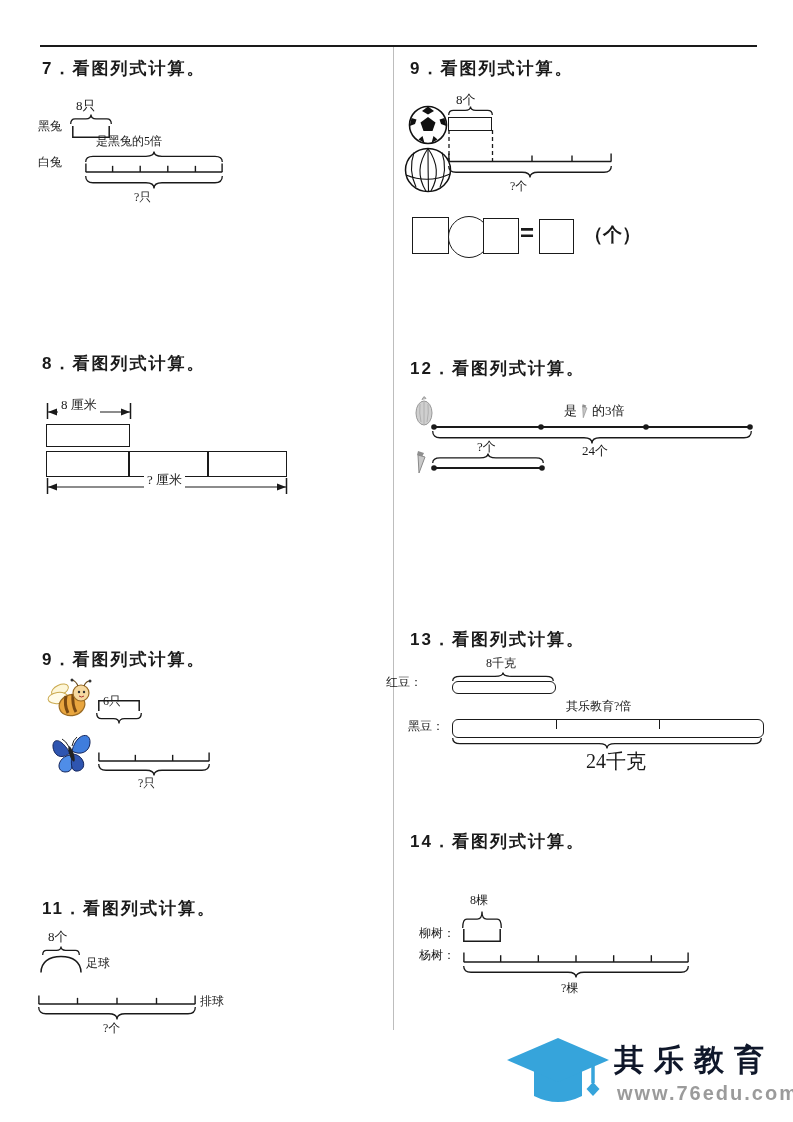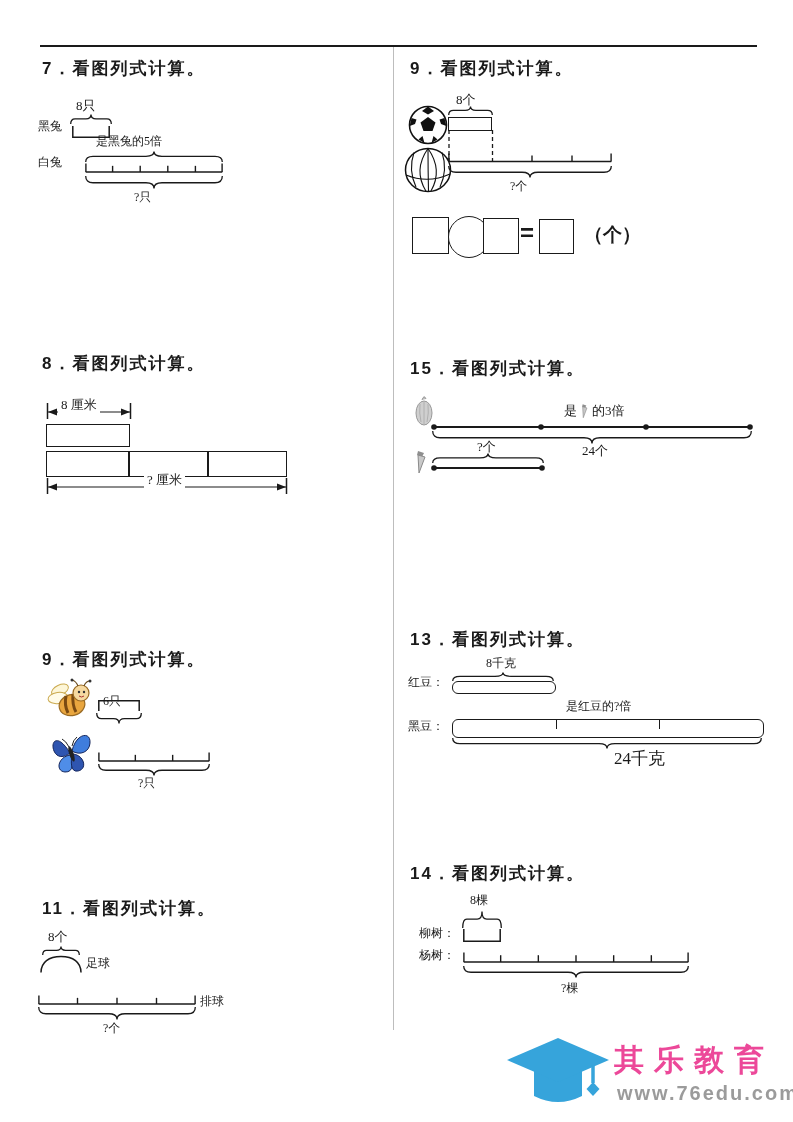--- a/index.html
+++ b/index.html
@@ -11,21 +11,21 @@
   .lbl{position:absolute;font-family:"Liberation Serif","DejaVu Serif",serif;font-size:12px;white-space:nowrap;line-height:1.1;}
   .fs13{font-size:13px;}
   .shape{position:absolute;overflow:visible;}
   .mlabel{position:absolute;background:#fff;padding:0 3px;font-family:"Liberation Serif","DejaVu Serif",serif;font-size:13px;z-index:2;white-space:nowrap;}
   .rect{position:absolute;border:1.5px solid #1a1a1a;background:#fff;}
   .vline{position:absolute;width:1.5px;background:#1a1a1a;}
   .eqbox{position:absolute;border:1.6px solid #1a1a1a;background:#fff;}
   .eqcircle{border-radius:50%;}
   .eqtext{position:absolute;font-weight:bold;white-space:nowrap;}
   .roundbar{position:absolute;border:1.4px solid #1a1a1a;border-radius:6px;background:#fff;}
-  .brand{position:absolute;font-weight:bold;font-size:30px;letter-spacing:10px;color:#ec4899;white-space:nowrap;}
+  .brand{position:absolute;font-weight:bold;font-size:30px;letter-spacing:10px;color:#0f172a;white-space:nowrap;}
   .site{position:absolute;font-weight:bold;font-size:20px;letter-spacing:2px;color:#9b9b9b;white-space:nowrap;}
   .multrow{position:absolute;display:flex;align-items:center;gap:2px;font-family:"Liberation Serif","DejaVu Serif",serif;font-size:13px;white-space:nowrap;}
 </style>
 </head>
 <body>
 
 <div class="page">
   <div class="rule"></div>
   <div class="divider"></div>
 
@@ -196,21 +196,21 @@
     <div class="lbl" style="left:510px;top:180px">?个</div>
     <div class="eqbox" style="left:412px;top:217px;width:35px;height:35px"></div>
     <div class="eqbox eqcircle" style="left:448px;top:216px;width:40px;height:40px"></div>
     <div class="eqbox" style="left:483px;top:218px;width:34px;height:34px"></div>
     <div class="eqtext" style="left:520px;top:219px;font-size:24px">=</div>
     <div class="eqbox" style="left:539px;top:219px;width:33px;height:33px"></div>
     <div class="eqtext" style="left:584px;top:222px;font-size:19px">（个）</div>
   </section>
 
   <section>
-    <div class="t" style="left:410px;top:357px"><span>15．</span><span>看图列式计算。</span></div>
+    <div class="t" style="left:410px;top:357px"><span>12．</span><span>看图列式计算。</span></div>
     <svg class="shape" style="left:414px;top:394px" width="20" height="32" viewBox="0 0 20 32">
       <path d="M8,6 Q10,0 12,5" fill="#bdbdbd" stroke="#9a9a9a" stroke-width="1"></path>
       <ellipse cx="10" cy="19" rx="8" ry="12" fill="#cfcfcf" stroke="#999" stroke-width="1"></ellipse>
       <path d="M6,10 Q5,19 7,28 M10,8 Q10,19 10,30 M14,10 Q15,19 13,28" fill="none" stroke="#b0b0b0" stroke-width="1"></path>
     </svg>
     <div class="multrow" style="left:564px;top:402px">
       <span>是</span>
       <svg width="11" height="16" viewBox="0 0 18 26">
         <polygon points="6,2 12,4 10,8 5,6" fill="#8f8f8f"></polygon>
         <path d="M6,6 L13,8 L7,24 Z" fill="#c9c9c9" stroke="#8a8a8a" stroke-width="1"></path>
@@ -242,36 +242,36 @@
         <circle cx="112" cy="7" r="2.8" fill="#1a1a1a"></circle>
     </svg>
   </section>
 
   <section>
     <div class="t" style="left:410px;top:628px"><span>13．</span><span>看图列式计算。</span></div>
     <div class="lbl" style="left:486px;top:657px">8千克</div>
     <svg class="shape" style="left:452px;top:672px" width="102" height="9">
         <path d="M0.7,9 Q0.7,4.32 8,4.32 L43,4.32 Q51,4.32 51,0.5 Q51,4.32 59,4.32 L94,4.32 Q101.3,4.32 101.3,9" fill="none" stroke="#1a1a1a" stroke-width="1.3"></path>
       </svg>
-    <div class="lbl" style="left:408px;top:676px">红豆：</div>
+    <div class="lbl" style="left:386px;top:676px">红豆：</div>
     <div class="roundbar" style="left:452px;top:681px;width:102px;height:11px"></div>
-    <div class="lbl" style="left:566px;top:700px">是红豆的?倍</div>
+    <div class="lbl" style="left:566px;top:700px">其乐教育?倍</div>
     <div class="lbl" style="left:408px;top:720px">黑豆：</div>
     <div class="roundbar" style="left:452px;top:719px;width:310px;height:17px">
       <div style="position:absolute;left:103px;top:0;width:1.4px;height:9px;background:#1a1a1a"></div>
       <div style="position:absolute;left:206px;top:0;width:1.4px;height:9px;background:#1a1a1a"></div>
     </div>
     <svg class="shape" style="left:452px;top:738px" width="310" height="11">
         <path d="M0.7,0 Q0.7,5.720000000000001 8,5.720000000000001 L147,5.720000000000001 Q155,5.720000000000001 155,10.5 Q155,5.720000000000001 163,5.720000000000001 L302,5.720000000000001 Q309.3,5.720000000000001 309.3,0" fill="none" stroke="#1a1a1a" stroke-width="1.3"></path>
       </svg>
-    <div class="lbl" style="left:614px;top:750px;font-size:17px">24千克</div>
-  </section>
-
-  <section>
-    <div class="t" style="left:410px;top:862px"><span>14．</span><span>看图列式计算。</span></div>
+    <div class="lbl" style="left:586px;top:750px;font-size:20px">24千克</div>
+  </section>
+
+  <section>
+    <div class="t" style="left:410px;top:830px"><span>14．</span><span>看图列式计算。</span></div>
     <div class="lbl" style="left:470px;top:894px">8棵</div>
     <svg class="shape" style="left:462px;top:911px" width="40" height="17">
         <path d="M0.7,17 Q0.7,8.16 4.8,8.16 L15.2,8.16 Q20,8.16 20,0.5 Q20,8.16 24.8,8.16 L35.2,8.16 Q39.3,8.16 39.3,17" fill="none" stroke="#1a1a1a" stroke-width="1.3"></path>
       </svg>
     <div class="lbl" style="left:419px;top:927px">柳树：</div>
     <svg class="shape" style="left:463px;top:929px" width="38" height="13">
         <path d="M0.8,0 L0.8,12.2 L37.2,12.2 L37.2,0" fill="none" stroke="#1a1a1a" stroke-width="1.5"></path>
       </svg>
     <div class="lbl" style="left:419px;top:949px">杨树：</div>
     <svg class="shape" style="left:463px;top:951px" width="226" height="12">

